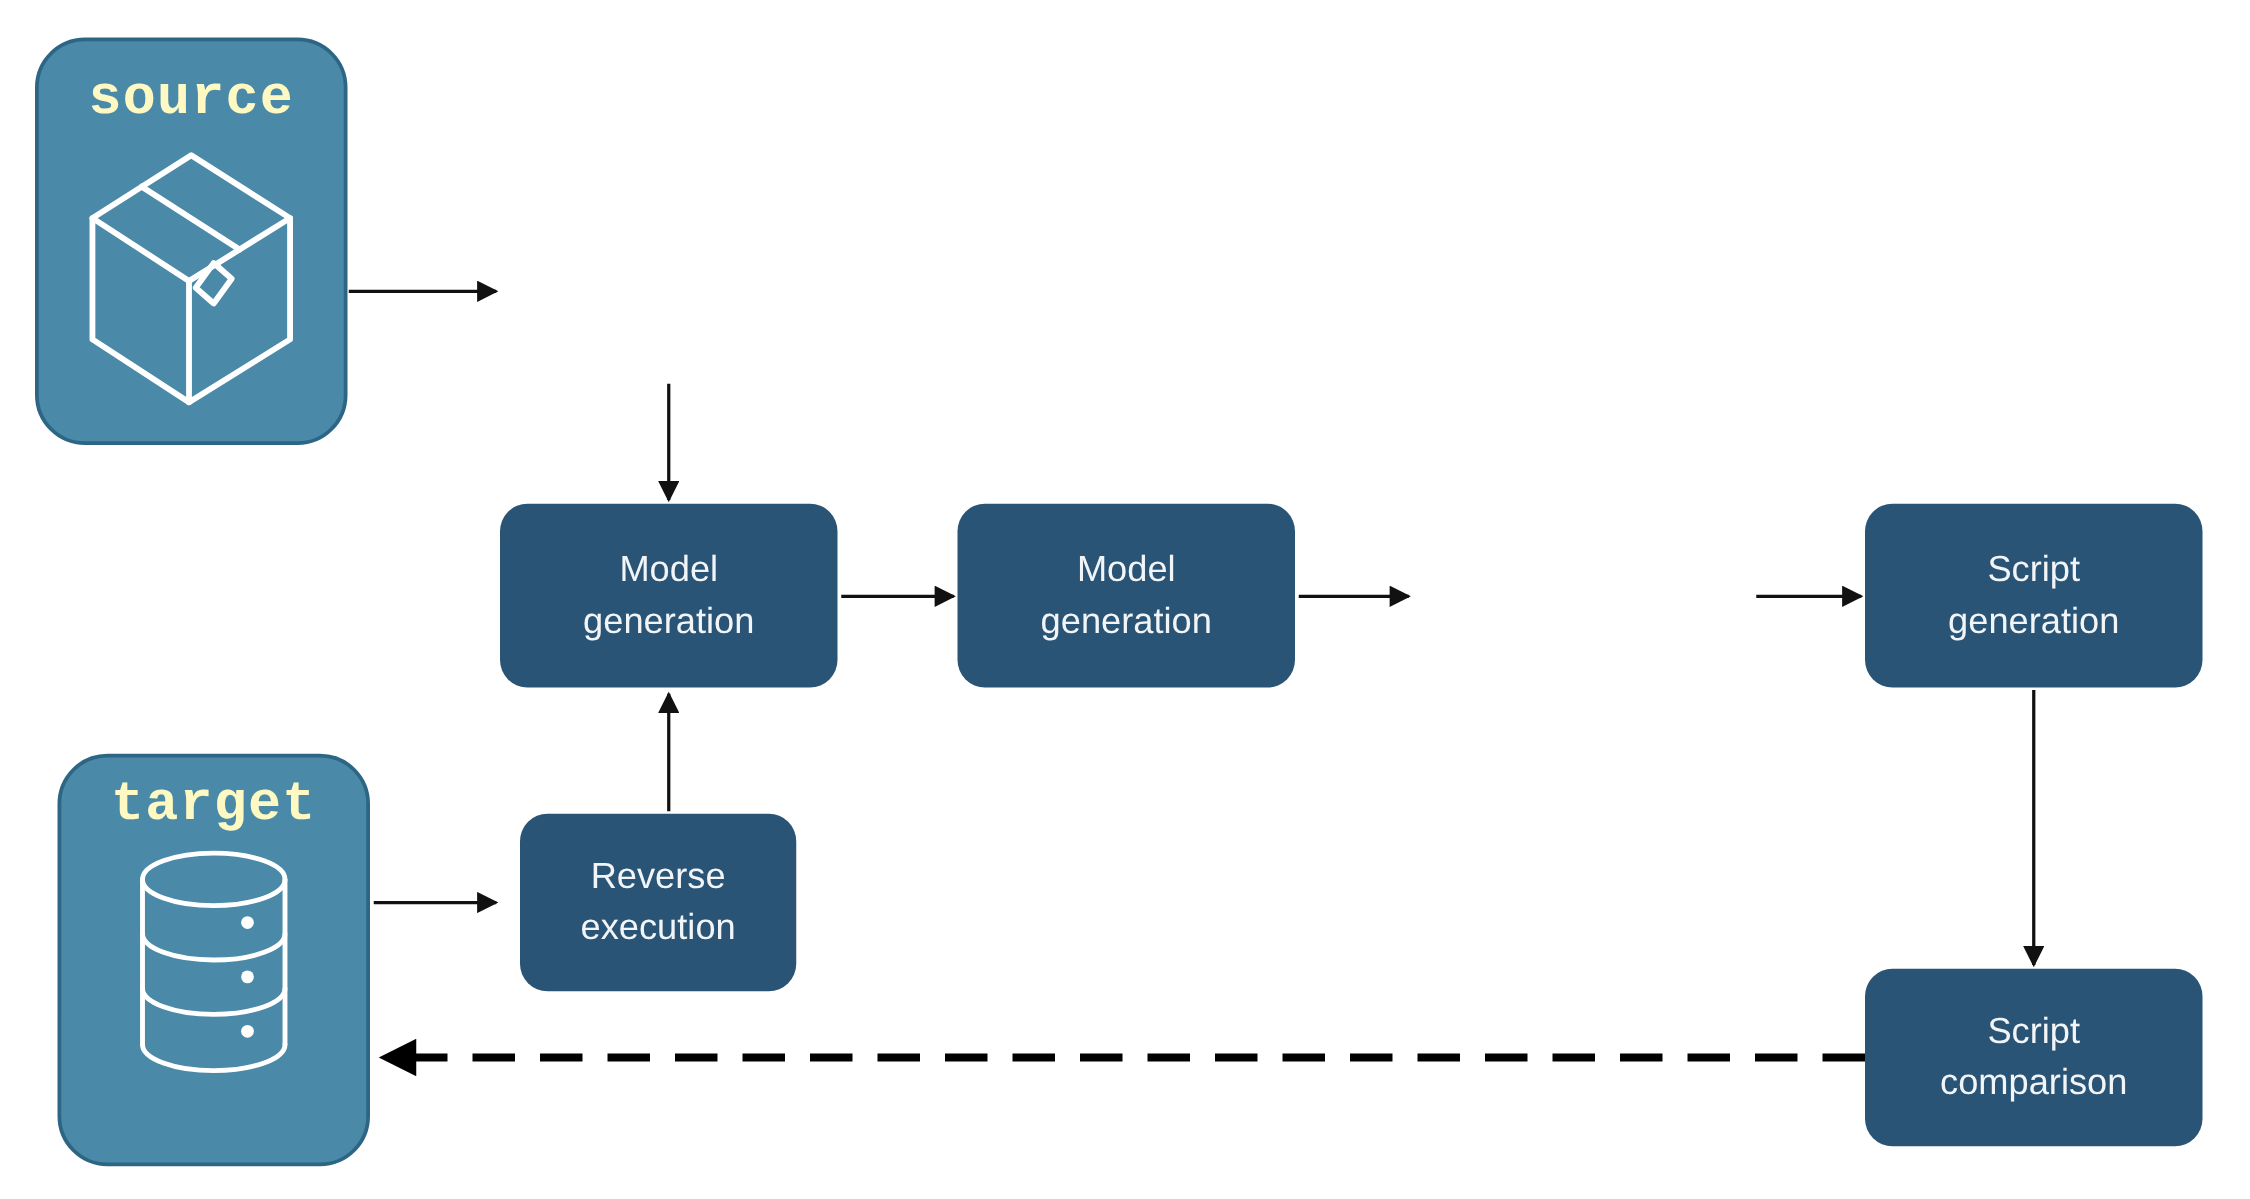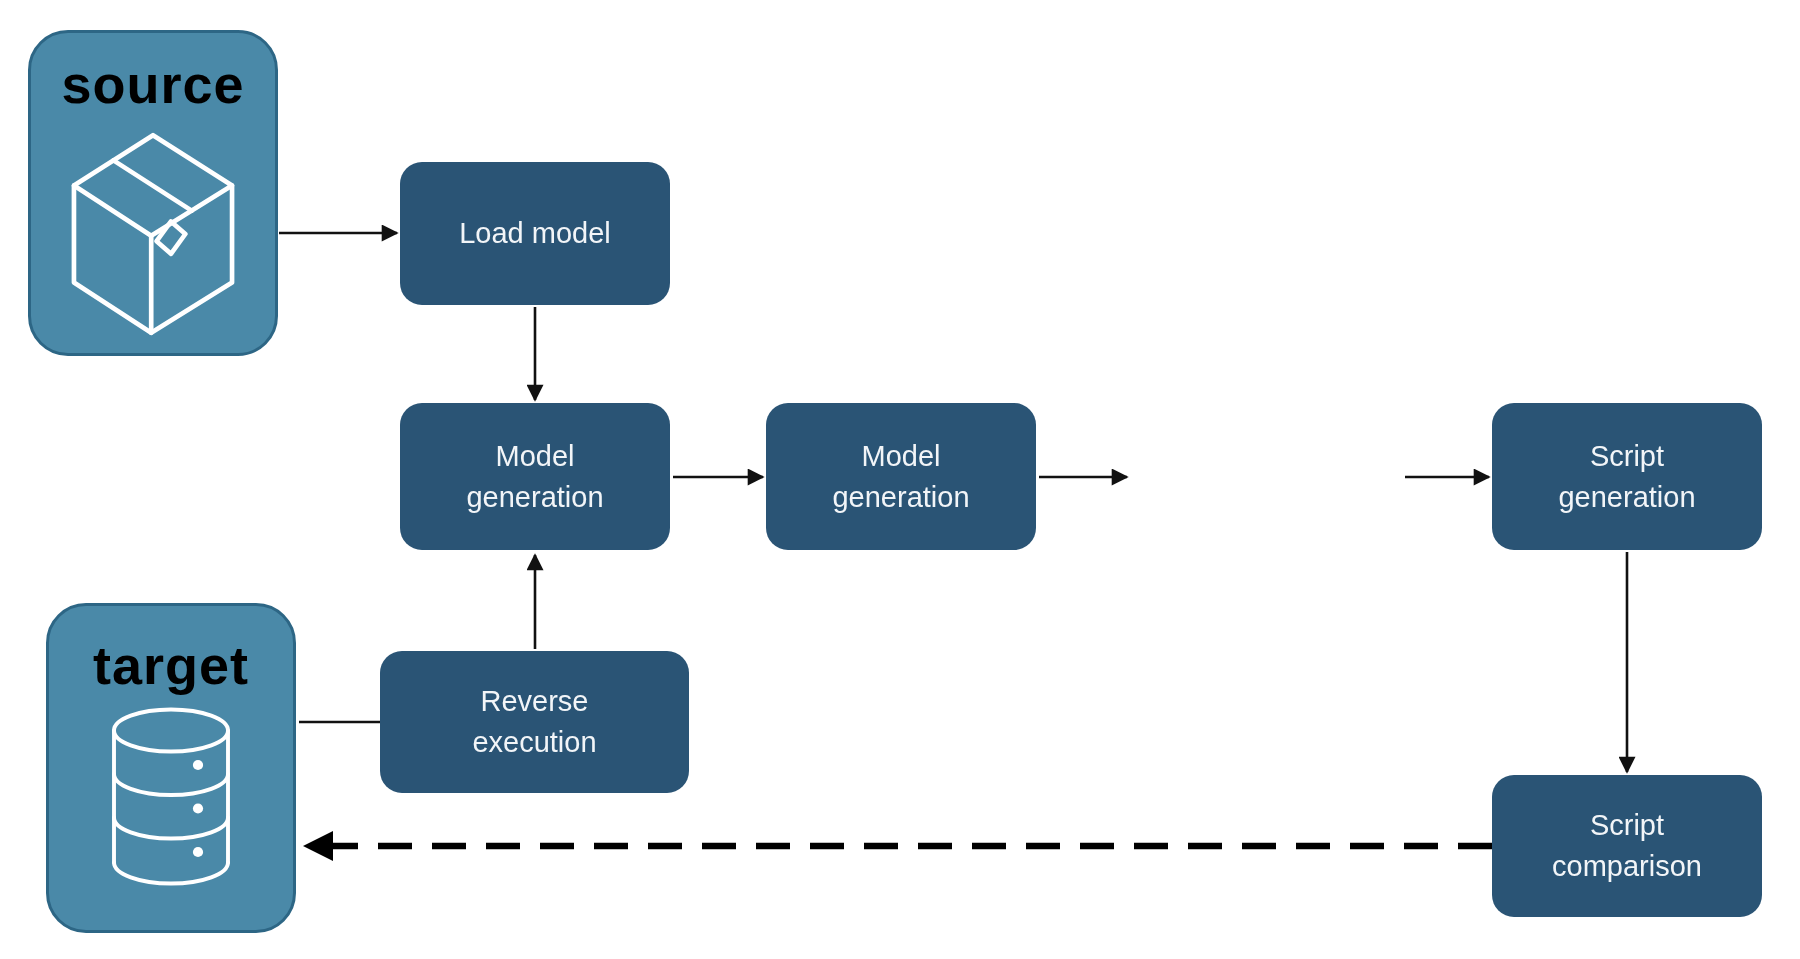--- a/index.html
+++ b/index.html
@@ -16,25 +16,26 @@
     position: absolute;
     background: #4a89a8;
     border: 3px solid #2d6685;
     border-radius: 40px;
     box-sizing: border-box;
     display: flex;
     flex-direction: column;
     align-items: center;
   }
   .entity-label {
-    color: #000000;
-    font-size: 54px;
+    color: #fef9c3;
+    font-size: 44px;
     font-weight: 700;
     letter-spacing: 1px;
     line-height: 1.1;
+    font-family: Liberation Mono, monospace;
   }
   
   .node {
     position: absolute;
     background: #2a5475;
     border-radius: 22px;
     box-sizing: border-box;
     display: flex;
     flex-direction: column;
     align-items: center;
@@ -90,56 +91,53 @@
     <div class="entity-label">source</div>
     <svg class="icon-svg" width="180" height="212" viewBox="0 0 100 118" fill="none" stroke="#ffffff" stroke-width="2.6" stroke-linejoin="round" stroke-linecap="round">
       <path d="M50,4 L94,32 L49,60 L6,32 Z"></path>
       <path d="M6,32 L6,86 L49,114 L94,86 L94,32"></path>
       <path d="M49,60 L49,114"></path>
       <path d="M28,18 L71.5,46"></path>
       <path d="M60,52 L68,59 L60,70 L52,63 Z"></path>
     </svg>
   </div>
 
-  <div class="entity" style="left:46px; top:603px; width:250px; height:330px; padding-top:30px; gap:10px;">
+  <div class="entity" style="left:46px; top:603px; width:250px; height:330px; padding-top:14px; gap:10px;">
     <div class="entity-label">target</div>
     <svg class="icon-svg" width="150" height="195" viewBox="0 0 100 130" fill="none" stroke="#ffffff" stroke-width="2.6" stroke-linecap="round">
       <ellipse cx="50" cy="17" rx="38" ry="14"></ellipse>
       <path d="M12,17 L12,105"></path>
       <path d="M88,17 L88,105"></path>
       <path d="M12,105 A38,14 0 0 0 88,105"></path>
       <path d="M12,46 A38,14 0 0 0 88,46"></path>
       <path d="M12,75 A38,14 0 0 0 88,75"></path>
       <circle cx="68" cy="40" r="3.4" fill="#ffffff" stroke="none"></circle>
       <circle cx="68" cy="69" r="3.4" fill="#ffffff" stroke="none"></circle>
       <circle cx="68" cy="98" r="3.4" fill="#ffffff" stroke="none"></circle>
     </svg>
   </div>
 
-  <div class="node" style="left:400px; top:162px; width:270px; height:143px;">
-    <span class="node-line">Load model</span>
-  </div>
 
   <div class="node" style="left:400px; top:403px; width:270px; height:147px;">
     <span class="node-line">Model</span>
     <span class="node-line">generation</span>
   </div>
 
   <div class="node" style="left:766px; top:403px; width:270px; height:147px;">
     <span class="node-line">Model</span>
     <span class="node-line">generation</span>
   </div>
 
 
   <div class="node" style="left:1492px; top:403px; width:270px; height:147px;">
     <span class="node-line">Script</span>
     <span class="node-line">generation</span>
   </div>
 
-  <div class="node" style="left:380px; top:651px; width:309px; height:142px;">
+  <div class="node" style="left:416px; top:651px; width:221px; height:142px;">
     <span class="node-line">Reverse</span>
     <span class="node-line">execution</span>
   </div>
 
   <div class="node" style="left:1492px; top:775px; width:270px; height:142px;">
     <span class="node-line">Script</span>
     <span class="node-line">comparison</span>
   </div>
 
 </div>

